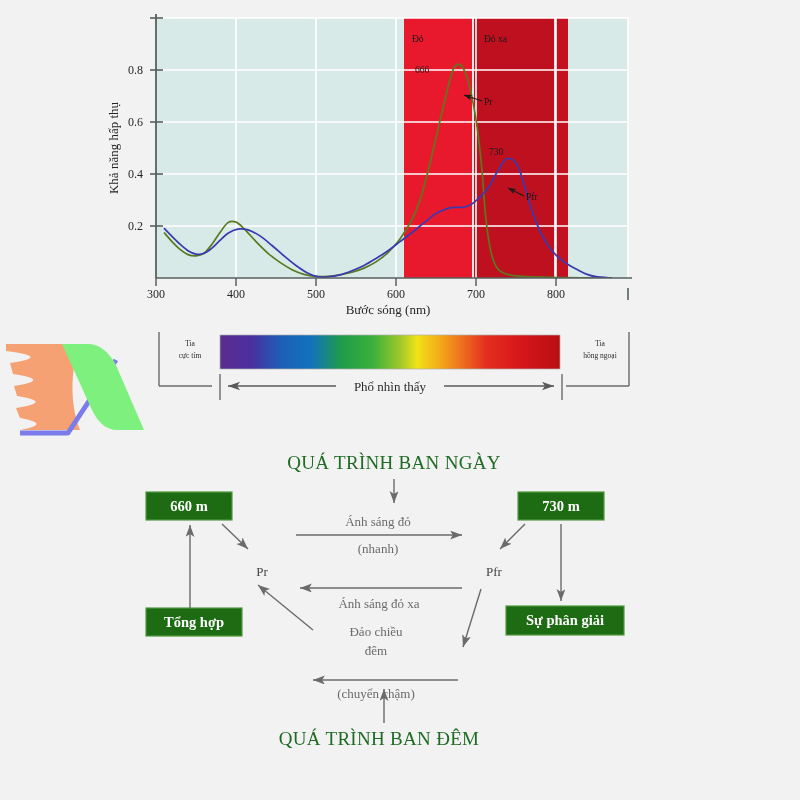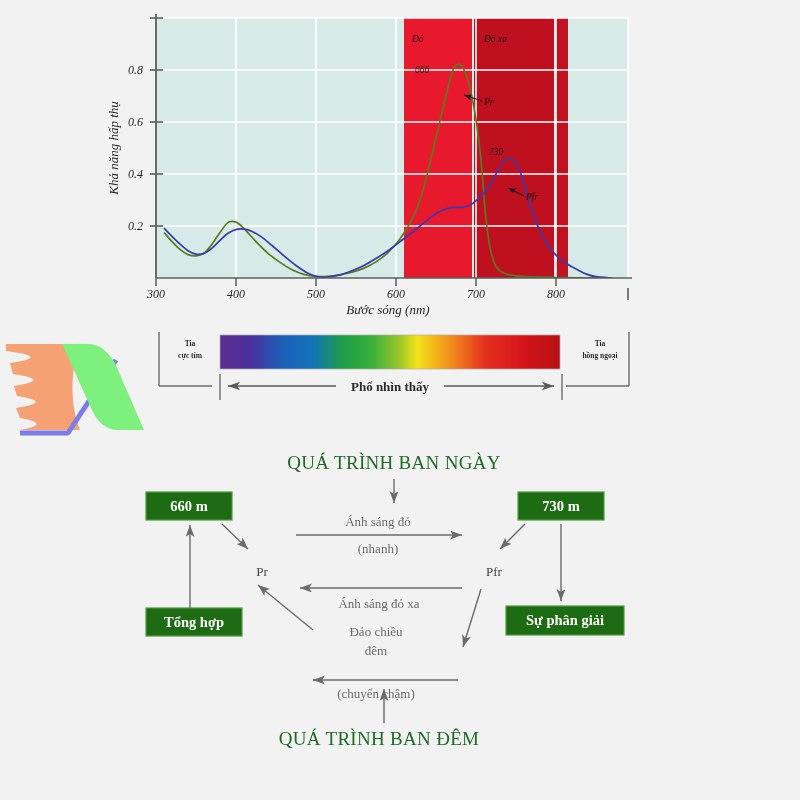--- a/index.html
+++ b/index.html
@@ -16,21 +16,20 @@
     color: #2b2b2b;
   }
 
   
   #chart-figure {
     position: absolute;
     left: 0;
     top: 0;
     width: 800px;
     height: 320px;
-    font-style: italic;
   }
   #chart-svg { display: block; }
 
   .axis-label {
     font-family: "Liberation Serif", serif;
     font-size: 13px;
     fill: #262626;
   }
   .tick-text {
     font-family: "Liberation Serif", serif;
@@ -53,21 +52,20 @@
     fill: #111;
   }
 
   
   #spectrum-figure {
     position: absolute;
     left: 0;
     top: 318px;
     width: 800px;
     height: 125px;
-    font-weight: bold;
   }
   .spectrum-small {
     font-family: "Liberation Serif", serif;
     font-size: 7.5px;
     fill: #2b2b2b;
   }
   .spectrum-visible-label {
     font-family: "Liberation Serif", serif;
     font-size: 13px;
     fill: #2b2b2b;

